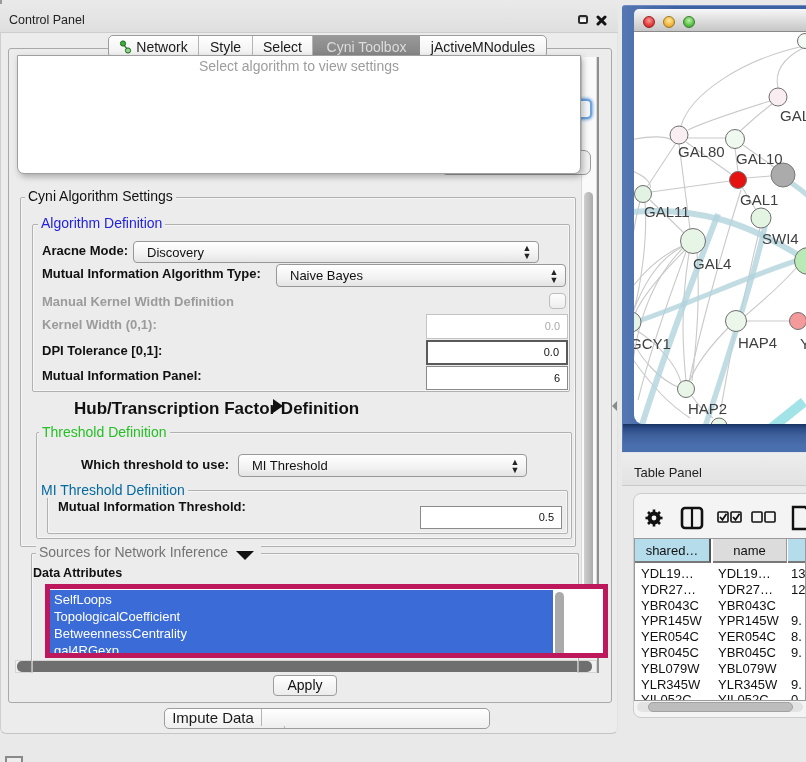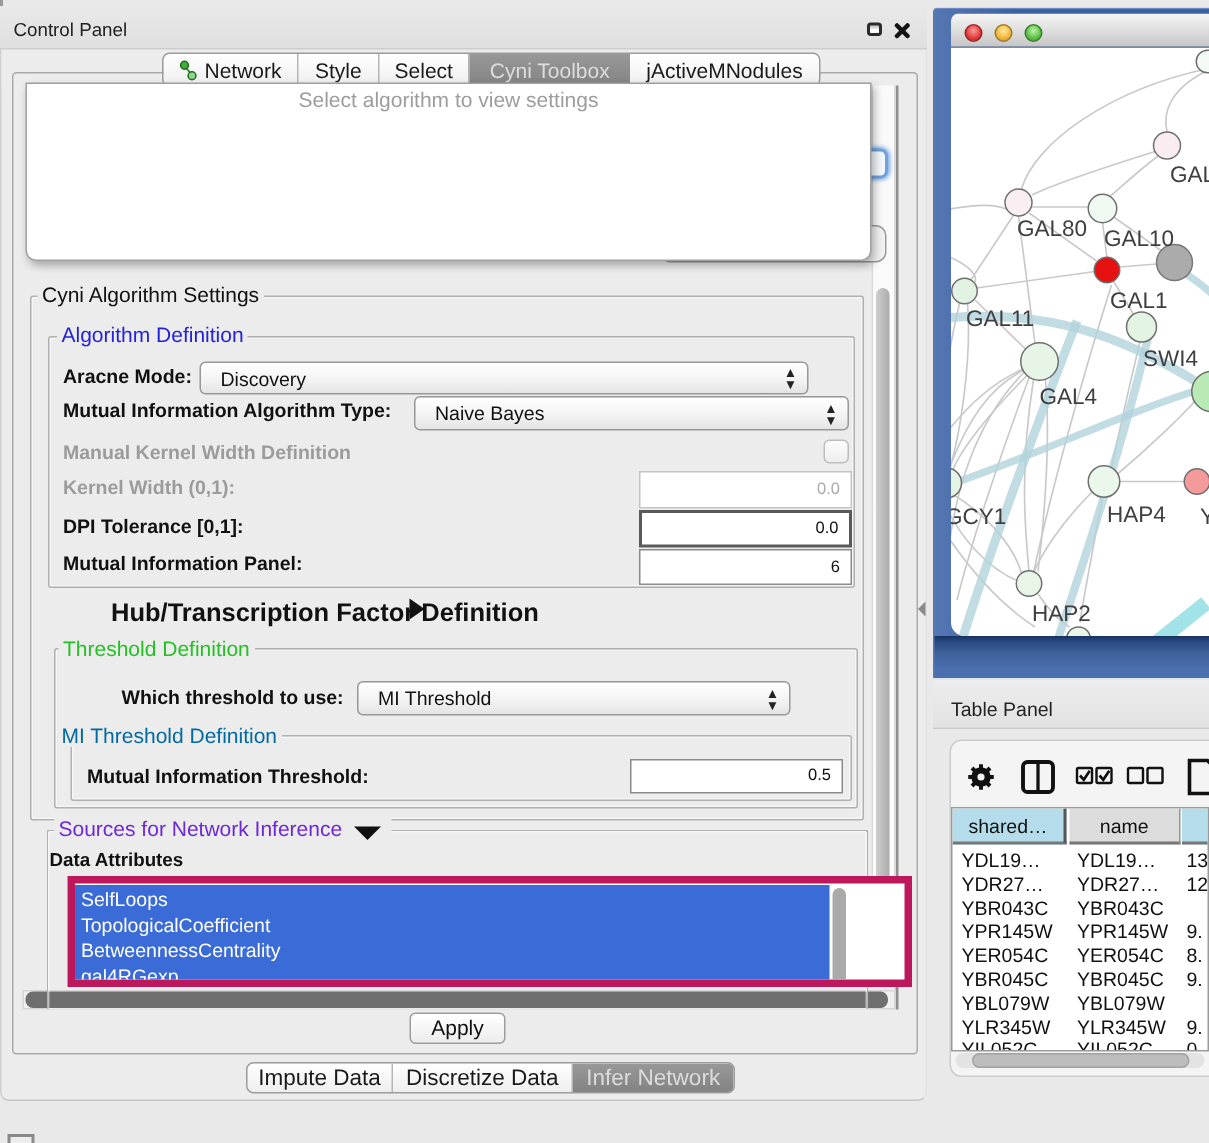--- a/index.html
+++ b/index.html
@@ -22,21 +22,21 @@
 
 #content {
   left:8px; top:48px; width:604px; height:655px;
   background:#ececec; border:1px solid #a9a9a9; border-radius:3px;
 }
 
 .seg { border:1px solid #9c9c9c; border-radius:5px; background:linear-gradient(#ffffff,#eeeeee); display:flex; overflow:hidden;margin-left:20px; }
 .seg .tab { font-size:14px; color:#1a1a1a; display:flex; align-items:center; justify-content:center; border-right:1px solid #b5b5b5; }
 .seg .tab.sel { background:linear-gradient(#989898,#838383); color:#dcdcdc; border-right:none; }
 #toptabs { left:88px; top:35px; width:439px; height:23px; }
-#bottabs { left:144px; top:708px; width:326px; height:21px; } #bottabs .tab { font-size:15px; }
+#bottabs { left:144px; top:708px; width:326px; height:21px;flex-direction:column; } #bottabs .tab { font-size:15px; }
 
 .grp { border:1px solid #b1b1b1; border-radius:2px; box-shadow:inset 0 0 0 1px rgba(255,255,255,0.55); }
 .gtitle { position:absolute; background:#ececec; font-size:14px; padding:0 3px; white-space:nowrap; }
 .lbl { position:absolute; font-size:13px; font-weight:bold; color:#111; white-space:nowrap; }
 .lbl.dis { color:#9b9b9b; }
 
 .combo { position:absolute; background:linear-gradient(#ffffff,#f2f2f2 60%,#e4e4e4); border:1px solid #989898; border-radius:4px; font-size:13px; color:#111; }
 .combo .txt { position:absolute; left:13px; top:3px; }
 .combo .arr { position:absolute; right:6px; top:50%; margin-top:-8px; width:10px; font-size:9px; color:#222; line-height:8px; text-align:center; }
 
@@ -117,25 +117,25 @@
 
 <div class="abs grp" style="left:36px;top:432px;width:536px;height:107px;"></div>
 <div class="gtitle" style="left:39px;top:424px;color:#24c024;">Threshold Definition</div>
 <div class="lbl" style="left:81px;top:457px;">Which threshold to use:</div>
 <div class="combo" style="left:238px;top:454px;width:289px;height:23px;">
   <span class="txt">MI Threshold</span>
     <span class="arr">▲<br>▼</span>
 </div>
 <div class="abs grp" style="left:47px;top:490px;width:521px;height:44px;"></div>
 <div class="gtitle" style="left:38px;top:482px;color:#0369a1;">MI Threshold Definition</div>
-<div class="lbl" style="left:58px;top:510px;">Mutual Information Threshold:</div>
+<div class="lbl" style="left:58px;top:499px;">Mutual Information Threshold:</div>
 <div class="fld" style="left:420px;top:506px;width:142px;height:23px;border:1px solid #8a8a8a;line-height:21px;">0.5</div>
 
 <div class="abs grp" style="left:31px;top:553px;width:548px;height:120px;border-bottom:none;"></div>
-<div class="gtitle" style="left:36px;top:544px;color:#6d28d9;width:225px;">Sources for Network Inference</div>
+<div class="gtitle" style="left:36px;top:544px;color:#737373;width:225px;">Sources for Network Inference</div>
 <div class="abs" style="left:236px;top:551px;width:0;height:0;border-top:9px solid #111;border-left:9px solid transparent;border-right:9px solid transparent;"></div>
 <div class="lbl" style="left:33px;top:566px;font-size:12.5px;">Data Attributes</div>
 
 <div class="abs" style="left:45px;top:584px;width:563px;height:74px;background:#fff;border:5px solid #be185d;overflow:hidden;">
   <div style="position:absolute;left:0px;top:1px;width:503px;height:69px;background:#3a6bd7;"></div>
   <div style="position:absolute;left:4px;top:2px;font-size:13px;color:#fff;line-height:17px;">SelfLoops<br>TopologicalCoefficient<br>BetweennessCentrality<br>gal4RGexp</div>
   <div style="position:absolute;left:505px;top:3px;width:9px;height:64px;background:#aaa;border-radius:5px;"></div>
 </div>
 
 <div class="abs" style="left:273px;top:675px;width:64px;height:21px;background:linear-gradient(#ffffff,#ececec);border:1px solid #9d9d9d;border-radius:4px;font-size:14px;color:#111;text-align:center;line-height:19px;">Apply</div>

